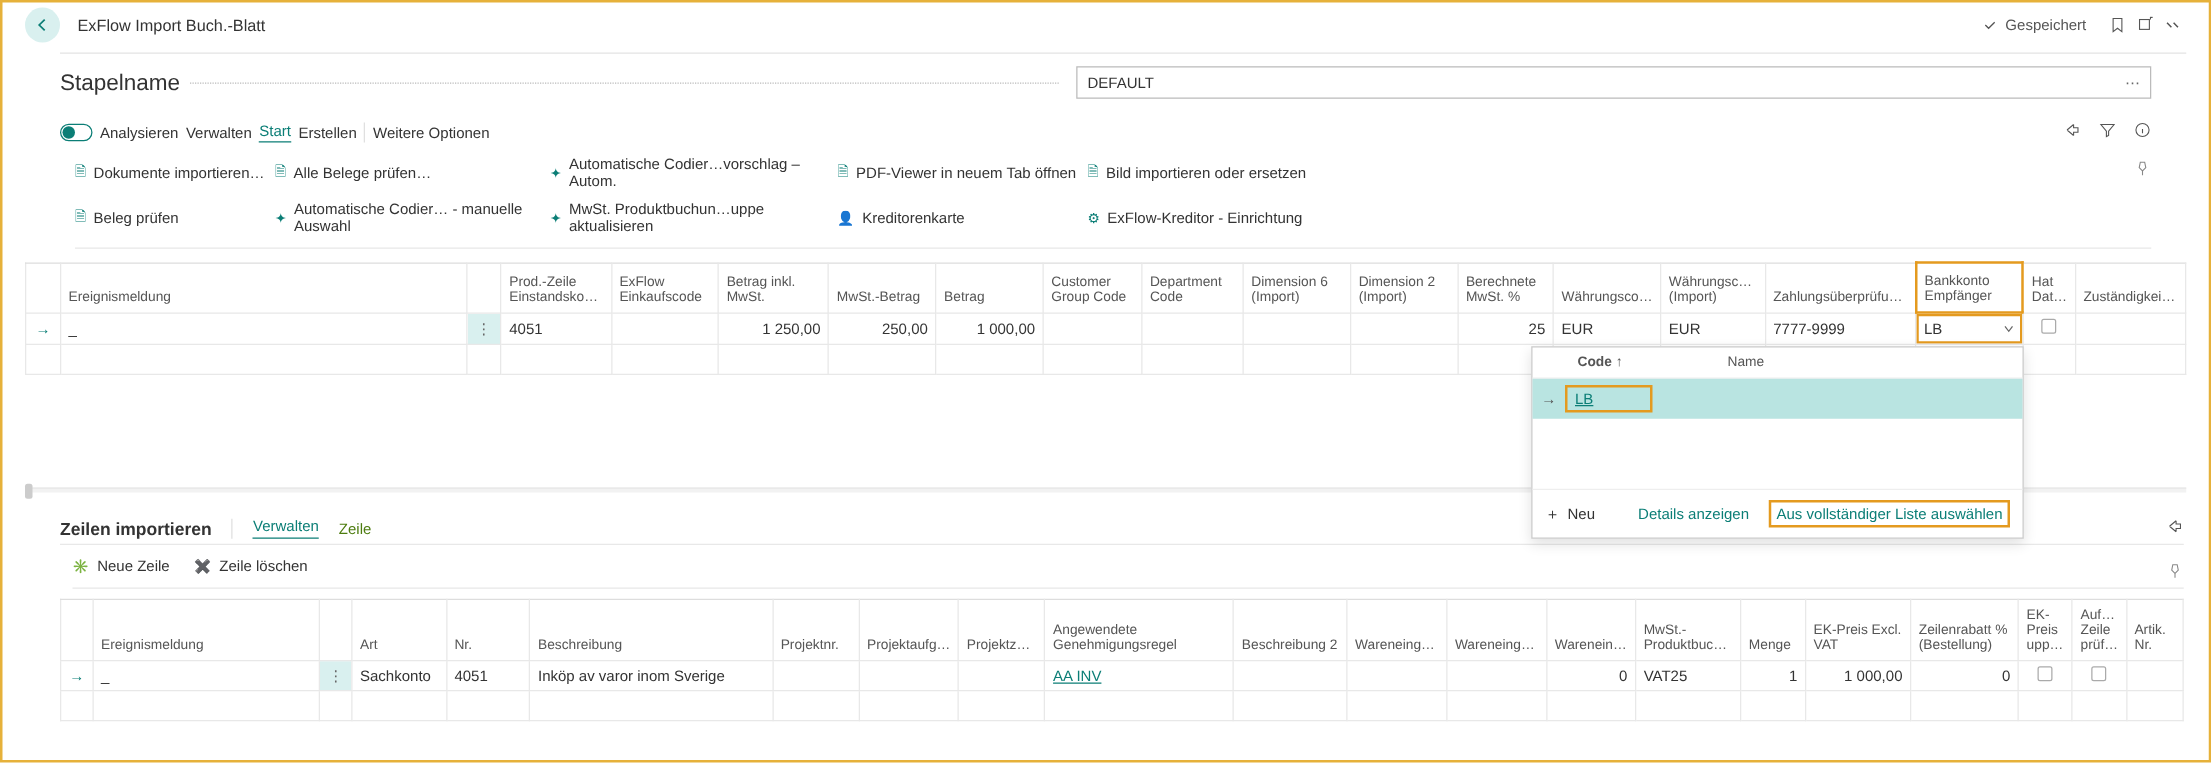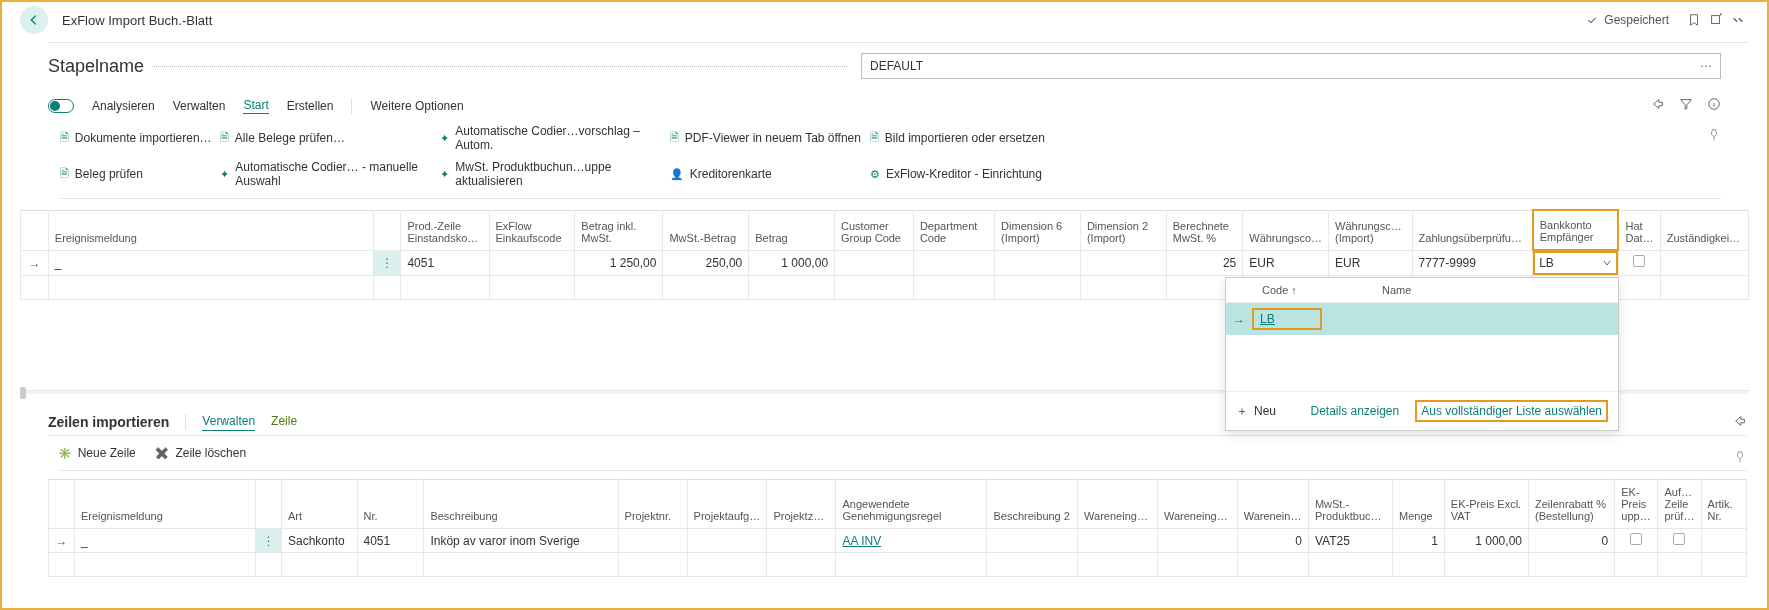--- a/index.html
+++ b/index.html
@@ -9,21 +9,21 @@
   .title { font-size: 13px; }
   .spacer { flex: 1; }
   .saved { display: flex; align-items: center; gap: 6px; color: #555; margin-right: 14px; }
   .top-icon { width: 22px; height: 22px; display: flex; align-items: center; justify-content: center; color: #555; }
   .hr { height: 1px; background: #e3e3e3; margin: 4px 18px 10px 46px; }
   .batch-row { display: flex; align-items: center; margin: 10px 46px 18px 46px; }
   .batch-label { white-space: nowrap; padding-right: 8px; color: #333; font-size: 18px; }
   .dots { flex: 1; border-bottom: 1px dotted #bbb; margin-right: 14px; }
   .batch-input { flex: 0 0 860px; border: 1px solid #bbb; height: 26px; padding: 0 8px; display: flex; align-items: center; justify-content: space-between; }
   .ellips { color: #666; }
-  .tabs { display: flex; align-items: center; gap: 18px; margin: 16px 46px 10px 46px; text-align: center; }
+  .tabs { display: flex; align-items: center; gap: 6px; margin: 16px 46px 10px 46px; text-align: center; }
   .toggle { width: 26px; height: 14px; border: 1px solid #0b7e76; border-radius: 8px; display: flex; align-items: center; padding: 0 1px; position: relative; }
   .toggle .knob { width: 10px; height: 10px; background: #0b7e76; border-radius: 50%; }
   .tab { color: #333; }
   .tab.active { color: #0b7e76; border-bottom: 1px solid #0b7e76; padding-bottom: 1px; }
   .tab-sep { width: 1px; height: 16px; background: #e0e0e0; }
   .tabs-right { margin-left: auto; display: flex; gap: 14px; color: #555; }
   .actions { margin: 6px 46px 8px 58px; border-bottom: 1px solid #e8e8e8; padding-bottom: 10px; position: relative; }
   .action-row { display: flex; align-items: center; }
   .action { display: flex; align-items: center; gap: 6px; color: #333; }
   .ai { color: #0b7e76; font-size: 11px; }
@@ -35,29 +35,29 @@
   .r { text-align: right; }
   .row-ind { color: #0b7e76; font-size: 16px; text-align: center; }
   .cursor { color: #333; }
   .opt-cell { background: #d9f0ef; text-align: center; color: #666; }
   .link { color: #0b7e76; text-decoration: underline; }
   .track { height: 4px; background: #f2f2f2; border-top: 1px solid #e6e6e6; margin-top: 6px; position: relative; }
   .thumb { position: absolute; left: 0; top: -4px; width: 6px; height: 12px; background: #ccc; border-radius: 2px; }
   .box-highlight { border: 2px solid #e49a1f !important; }
   .dropdown { position: absolute; background: #fff; border: 1px solid #c9c9c9; box-shadow: 0 4px 10px rgba(0,0,0,.12); z-index: 50; }
   .dd-head { display: flex; border-bottom: 1px solid #eee; padding: 6px 10px; color: #555; font-size: 11px; }
-  .dd-head .c1 { width: 120px; }
+  .dd-head .c1 { width: 120px; font-weight: bold; }
   .dd-row { display: flex; align-items: center; padding: 5px 6px; }
   .dd-row.sel { background: #b9e4e1; }
   .dd-row .arrow { width: 14px; text-align: center; color: #555; }
   .dd-row .val { width: 70px; margin-left: 6px; }
   .dd-foot { display: flex; justify-content: space-between; border-top: 1px solid #eee; padding: 8px 10px; color: #0b7e76; font-size: 12px; align-items: center; }
   .dd-foot .neu { color: #333; display: flex; align-items: center; gap: 6px; }
   .section2 { margin: 20px 20px 0 46px; }
-  .sec2-head { display: flex; gap: 16px; border-bottom: 1px solid #e8e8e8; padding-bottom: 4px; }
+  .sec2-head { display: flex; align-items: center; gap: 16px; border-bottom: 1px solid #e8e8e8; padding-bottom: 4px; }
   .sec2-title { font-size: 14px; font-weight: 600; }
   .sec2-tab { color: #0b7e76; border-bottom: 1px solid #0b7e76; padding-bottom: 2px; }
   .sec2-tab2 { color: #4d7c0f; }
   .sec2-share { margin-left: auto; color: #555; }
   .sec2-actions { display: flex; gap: 20px; margin: 10px 0 8px 10px; border-bottom: 1px solid #e8e8e8; padding-bottom: 10px; position: relative; }
   .chk { width: 12px; height: 12px; border: 1px solid #aaa; border-radius: 2px; display: inline-block; }
   .bank-cell { border: 2px solid #e49a1f; display: flex; align-items: center; justify-content: space-between; padding: 0 4px; height: 24px; background: #fff; }
 </style>
 </head>
 <body>

